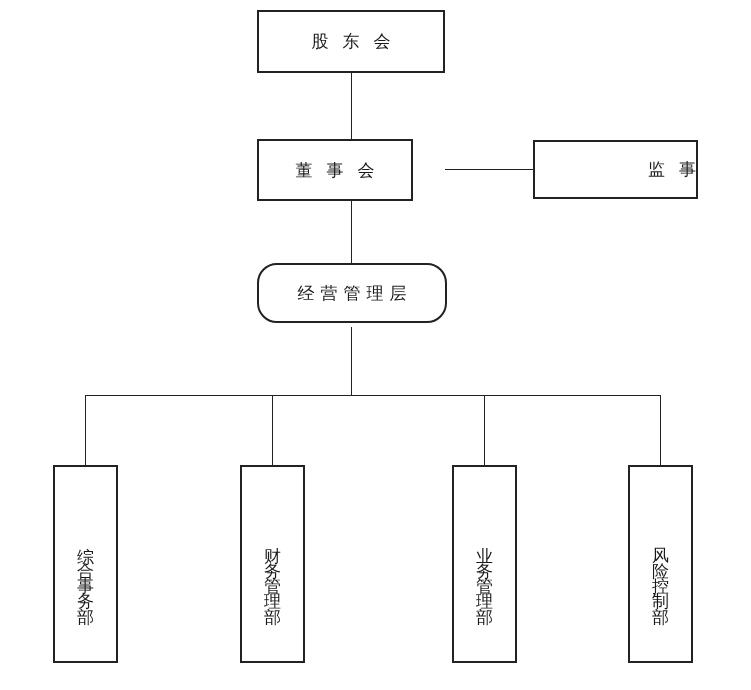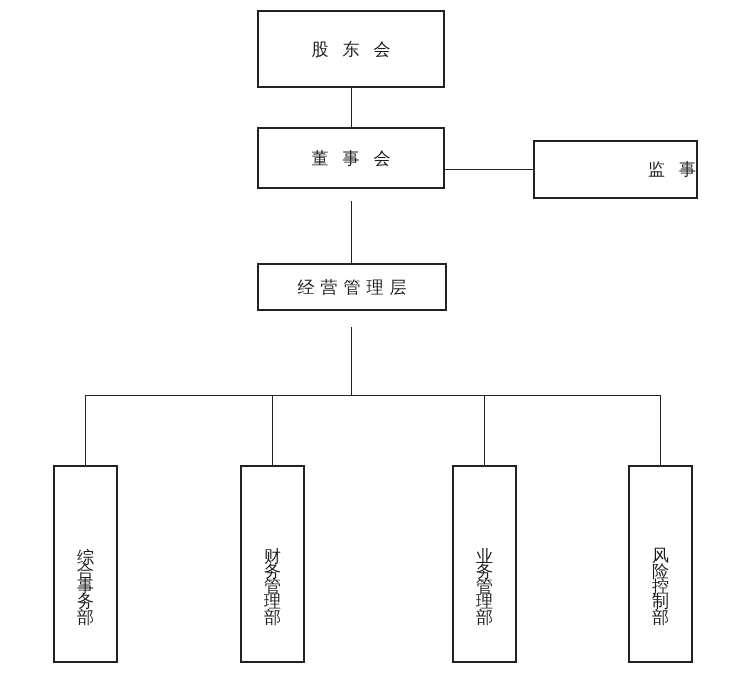--- a/index.html
+++ b/index.html
@@ -44,24 +44,24 @@
     white-space: nowrap;
   }
   .line {
     position: absolute;
     background: #222222;
   }
   .line.v { width: 1px; }
   .line.h { height: 1px; }
 
   
-  #node-shareholders { left: 257px; top: 10px;  width: 188px; height: 78px; }
-  #node-board        { left: 257px; top: 127px; width: 188px; height: 62px; }
+  #node-shareholders { left: 257px; top: 10px;  width: 188px; height: 63px; }
+  #node-board        { left: 257px; top: 139px; width: 156px; height: 62px; }
   #node-supervisor   { left: 533px; top: 140px; width: 165px; height: 59px; justify-content: flex-end; }
-  #node-management   { left: 257px; top: 263px; width: 190px; height: 48px; }
+  #node-management   { left: 257px; top: 263px; width: 190px; height: 60px; border-radius: 20px; }
   #node-dept-1       { left: 53px;  top: 465px; width: 65px;  height: 198px; }
   #node-dept-2       { left: 240px; top: 465px; width: 65px;  height: 198px; }
   #node-dept-3       { left: 452px; top: 465px; width: 65px;  height: 198px; }
   #node-dept-4       { left: 628px; top: 465px; width: 65px;  height: 198px; }
 
   
   #line-shareholders-board { left: 351px; top: 73px;  height: 66px; }
   #line-board-supervisor   { left: 445px; top: 169px; width: 88px; }
   #line-board-management   { left: 351px; top: 201px; height: 62px; }
   #line-management-trunk   { left: 351px; top: 327px; height: 69px; }

